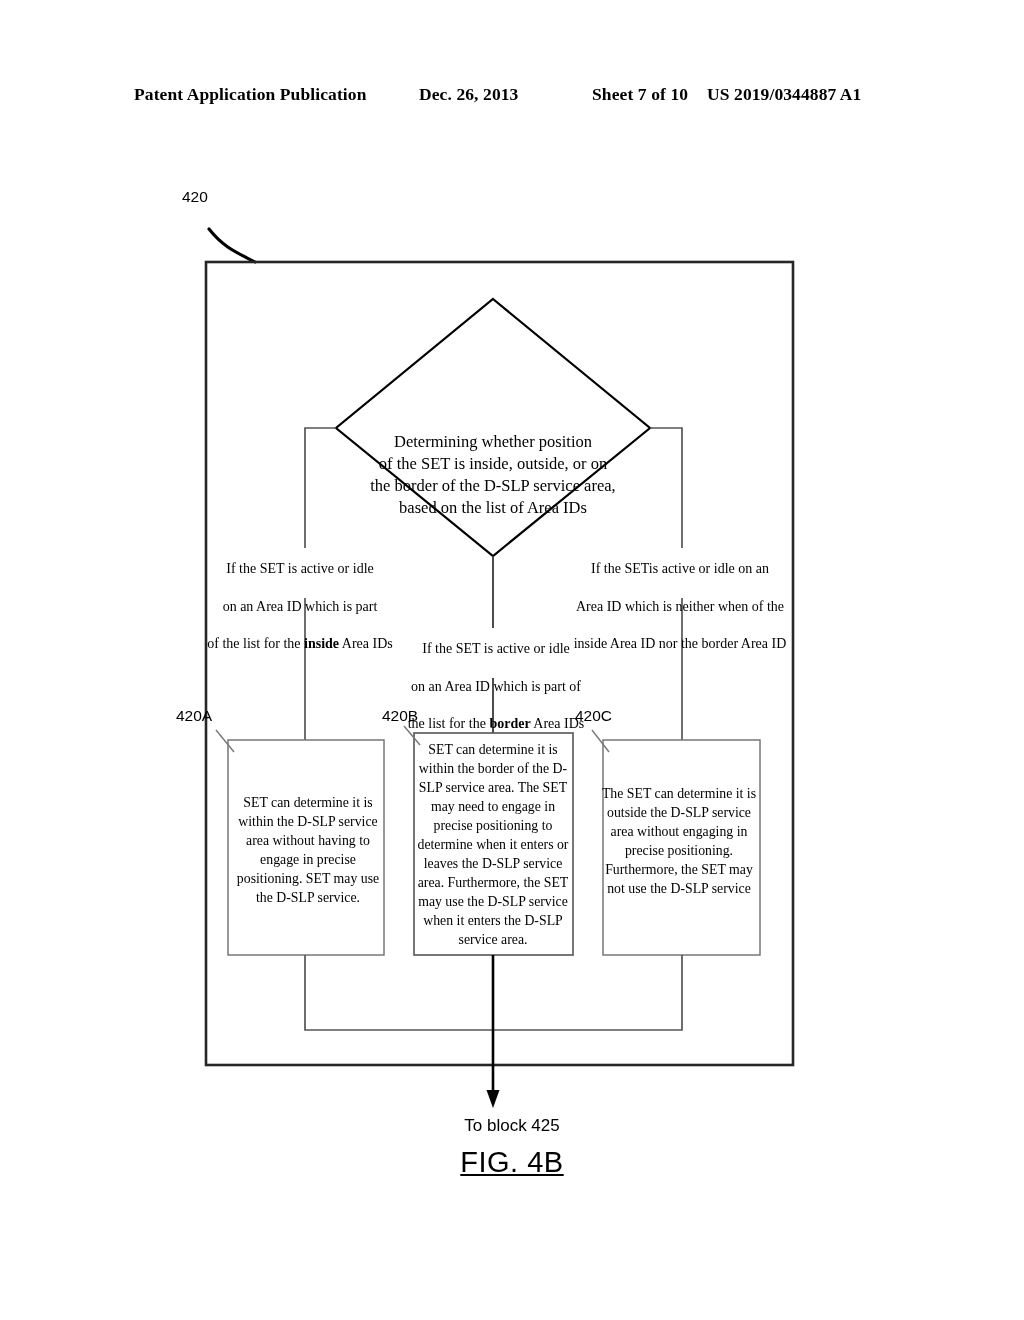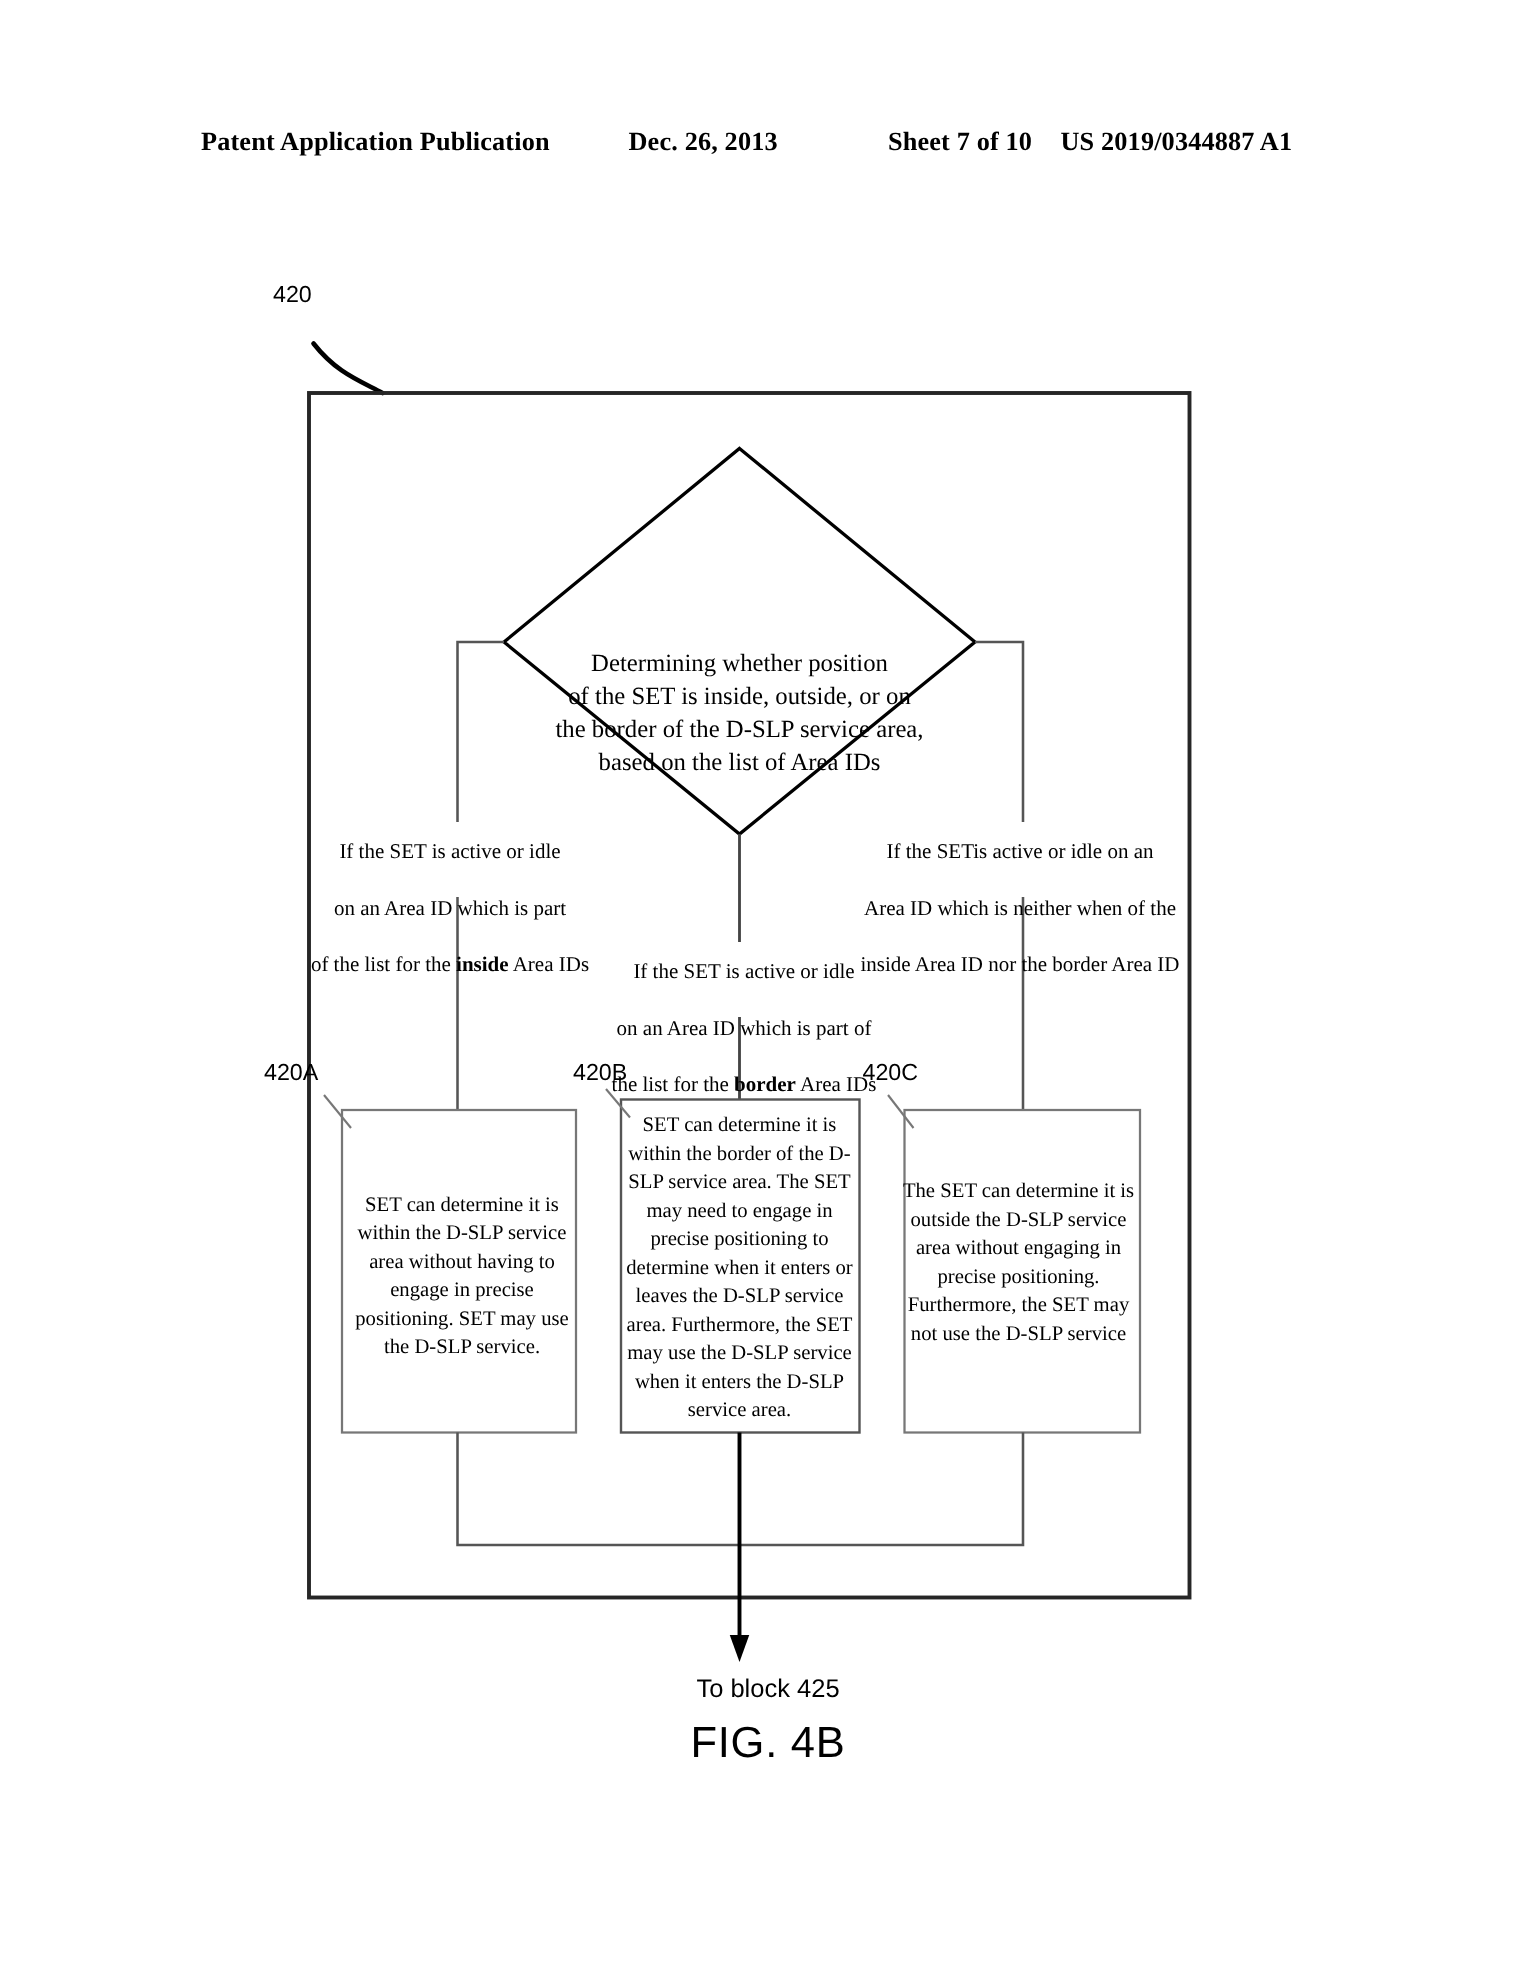--- a/index.html
+++ b/index.html
@@ -69,20 +69,21 @@
     text-align:center;
     font-family:"Liberation Sans", sans-serif;
     font-size:17px;
   }
   .figlabel {
     position:absolute; left:0; top:1146px; width:1024px;
     text-align:center;
     font-family:"Liberation Sans", sans-serif;
     font-size:29px;
     letter-spacing:0.5px;
+    text-decoration:underline;
   }
   b { font-weight:bold; }
 </style>
 </head>
 <body>
 
 <div id="page">
 
   <div class="hdr">
     <span class="hdr-pub">Patent Application Publication</span>

